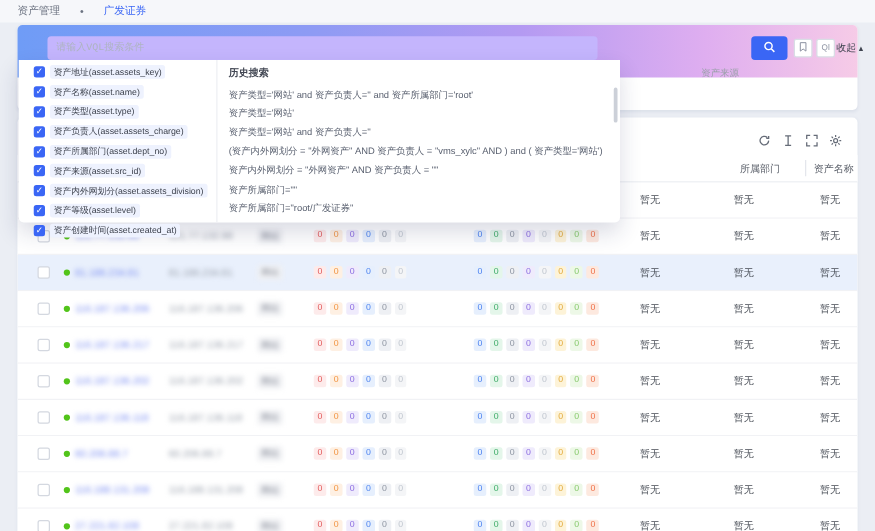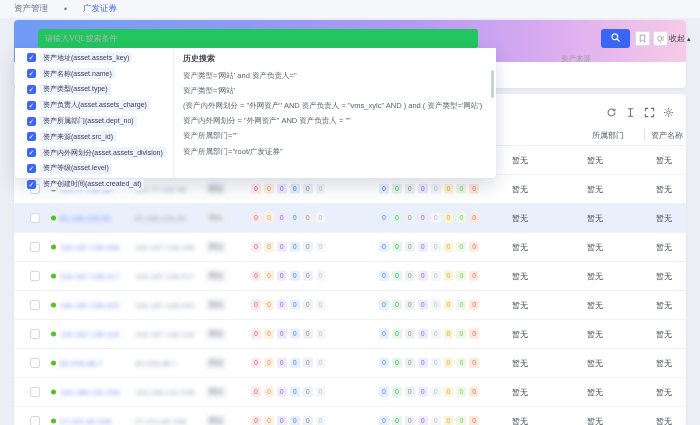--- a/index.html
+++ b/index.html
@@ -10,22 +10,22 @@
     background:#f6f7fa; display:flex; align-items:center; padding-left:14px;
     font-size:8.5px; color:#6b7280; gap:16px; }
   .breadcrumb-bar .current { color:#3a66f5; }
 
   .search-card { position:absolute; left:14px; top:20px; width:672px; height:68px;
     background:#fff; border-radius:4px; box-shadow:0 1px 3px rgba(40,60,120,.08); }
   .band { position:absolute; left:0; top:0; width:672px; height:42px; border-radius:4px 4px 0 0;
     background:linear-gradient(90deg,#6f9cf6 0%,#8e9bf4 35%,#b49af2 60%,#dfaef0 82%,#f6cbe7 100%); }
 
   .vql-input { position:absolute; left:38px; top:29px; width:440px; height:19px;
-    border:none; border-radius:3px; background:#22c55e; font-size:8px; padding:0 7px;
-    color:#333; outline:none; font-family:Liberation Serif, serif; }
+    border:none; border-radius:3px; background:#c4b5fd; font-size:8px; padding:0 7px;
+    color:#333; outline:none; font-family:Liberation Mono, monospace; }
   .vql-input::placeholder { color:#aeb4c2; }
   .search-btn { position:absolute; left:601px; top:29px; width:29px; height:19px;
     background:#3a66f5; border:none; border-radius:3px; display:flex;
     align-items:center; justify-content:center; cursor:pointer; }
   .mini-btn { position:absolute; top:31px; width:15px; height:15px; background:#fff;
     border:1px solid #d9dde5; border-radius:2px; display:flex; align-items:center;
     justify-content:center; cursor:pointer; font-size:6.5px; color:#8a90a0; }
   .collapse { position:absolute; left:669px; top:33px; font-size:8px; color:#3f4450;
     display:flex; align-items:center; gap:2px; cursor:pointer; }
   .caret-up { font-size:7px; color:#3f4450; }
@@ -483,25 +483,26 @@
   <div class="field-item">
     <span class="cbx">✓</span>
     <span class="field-label">资产创建时间(asset.created_at)</span>
   </div>
 </div>
   <div class="v-divider"></div>
   <div class="history">
     <div class="history-title">历史搜索</div>
     <div class="clear-history">资产来源</div>
     <div class="history-items">
+  <div class="history-item">资产类型='网站' and 资产负责人='' and 资产所属部门='root'</div>
+
+  <div class="history-item">资产类型='网站'</div>
 
   <div class="history-item">资产类型='网站' and 资产负责人=''</div>
 
-  <div class="history-item">资产类型='网站'</div>
-
   <div class="history-item">(资产内外网划分 = "外网资产" AND 资产负责人 = "vms_xylc" AND ) and ( 资产类型='网站')</div>
 
   <div class="history-item">资产内外网划分 = "外网资产" AND 资产负责人 = ""</div>
 
   <div class="history-item">资产所属部门=""</div>
 
 
   <div class="history-item">资产所属部门="root/广发证券"</div>
 </div>
   </div>

